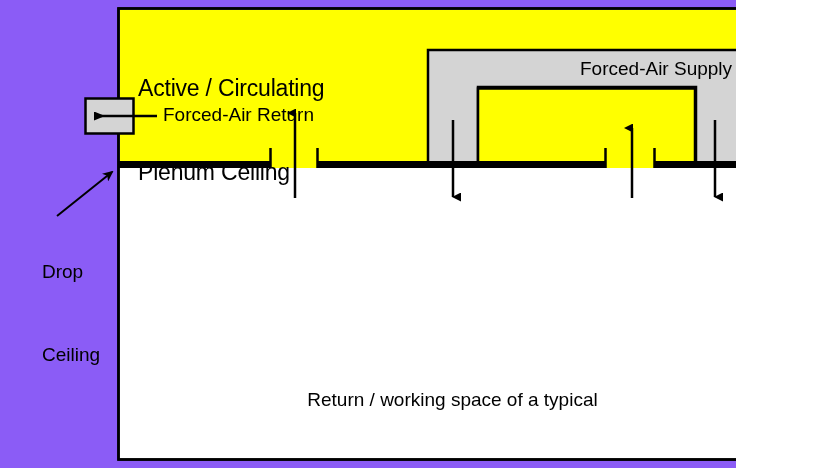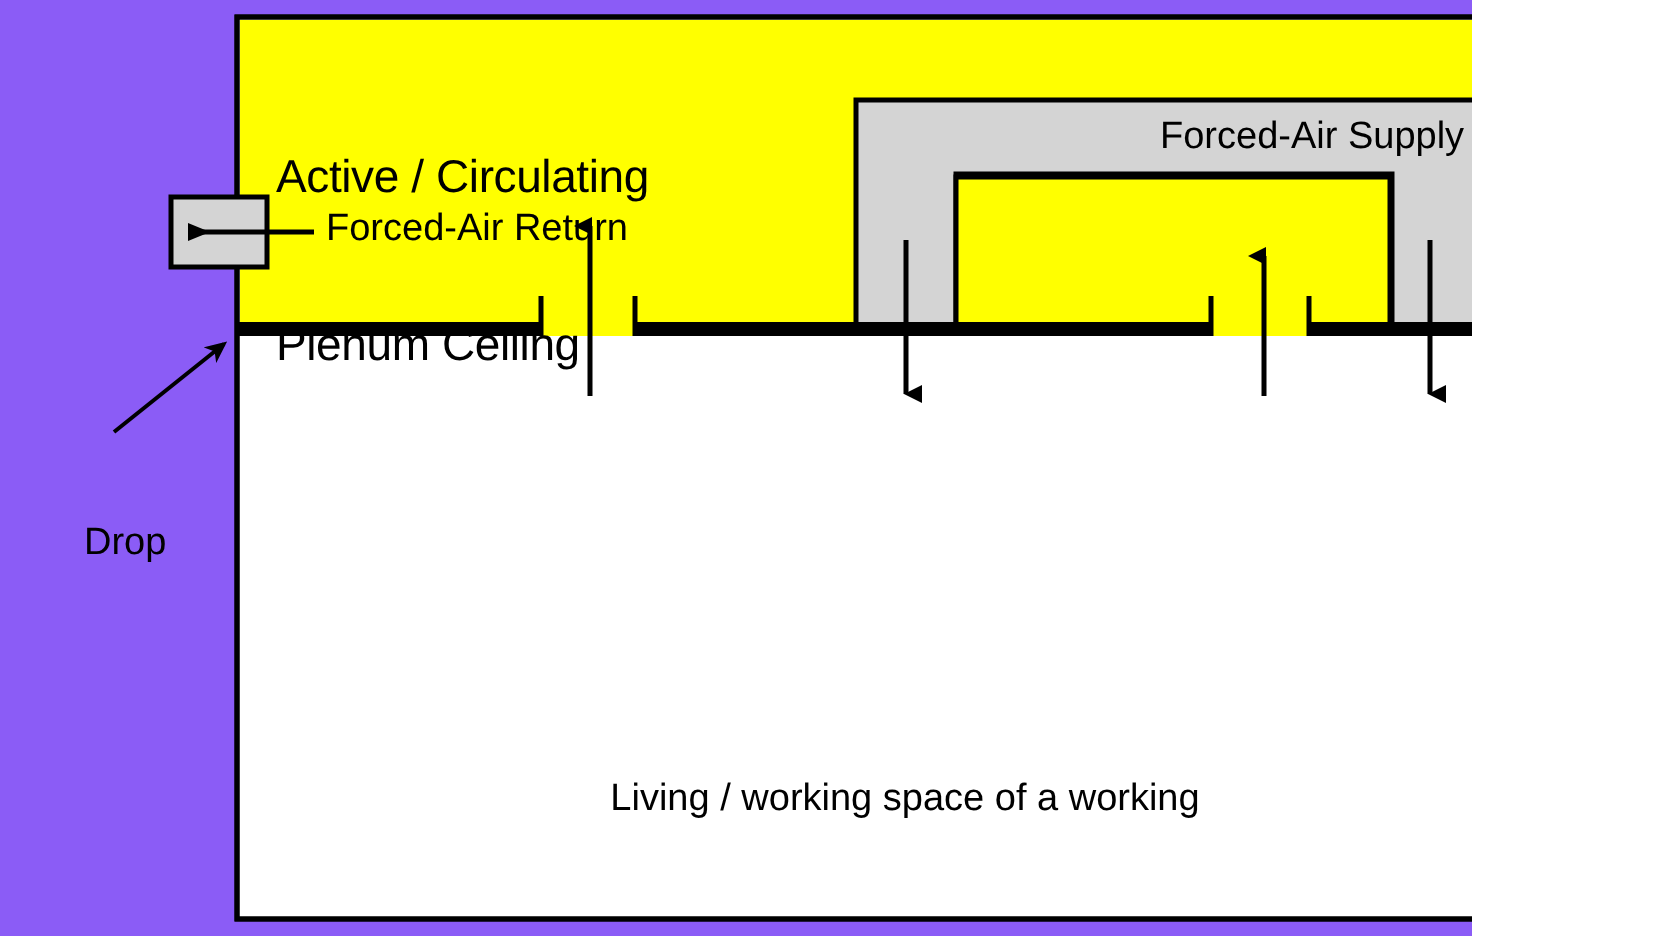--- a/index.html
+++ b/index.html
@@ -85,20 +85,21 @@
     <div>Active / Circulating</div>
     <div>Plenum Ceiling</div>
   </div>
 
   <div class="lbl" style="left:163px;top:103px;font-size:19px;">Forced-Air Return</div>
 
   <div class="lbl" style="left:580px;top:57px;font-size:19px;">Forced-Air Supply</div>
 
   <div class="lbl" style="left:6px;top:203px;font-size:19px;line-height:1.45;margin-left:36px;">
     <div>Drop</div>
+    <div>Ceiling</div>
   </div>
 
   <div class="lbl" style="left:118px;top:310px;width:669px;text-align:center;font-size:19px;line-height:1.9;">
-    <div>Living / working space of a working</div>
+    <div>Return / working space of a typical</div>
     
   </div>
 
 </div>
 
 </body></html>

